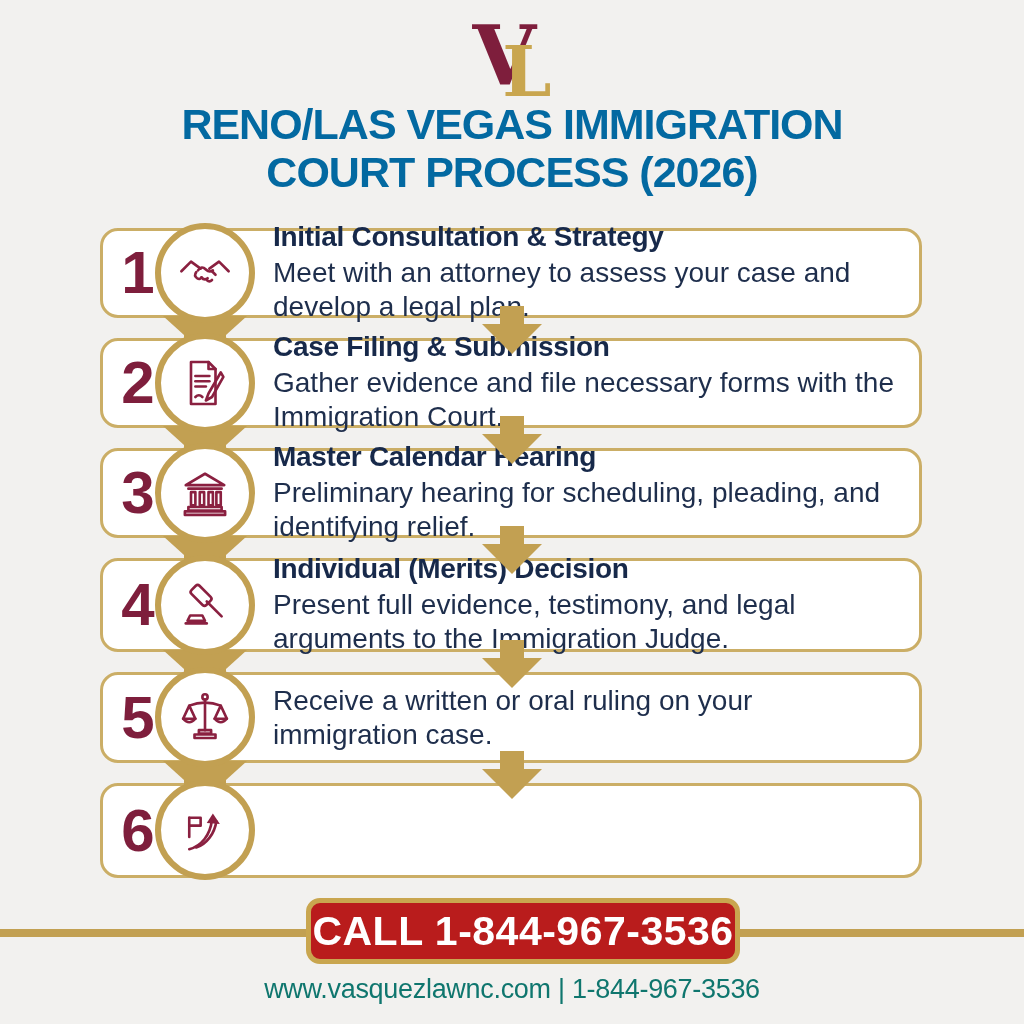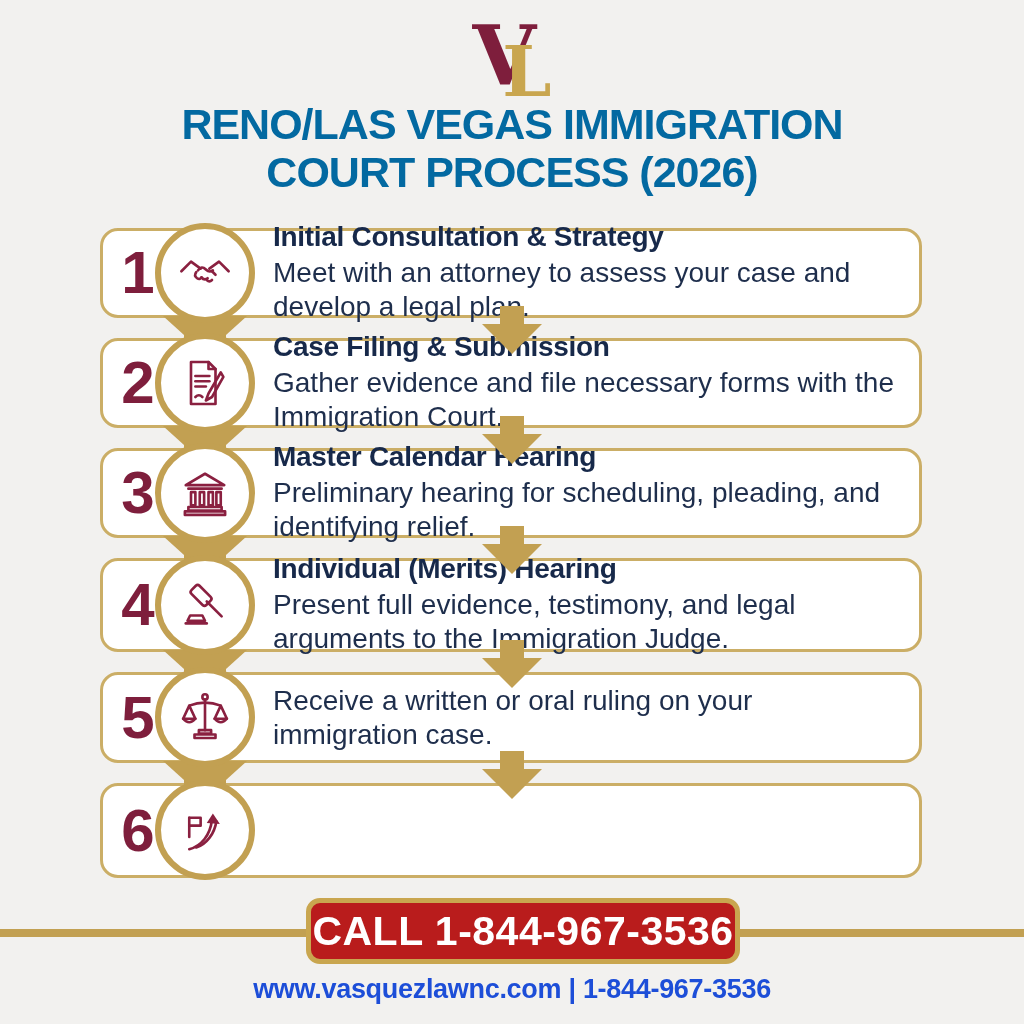--- a/index.html
+++ b/index.html
@@ -102,22 +102,22 @@
     background:#b91c1c;border:5px solid #C9A64F;border-radius:14px;
     box-sizing:border-box;z-index:2;
     display:flex;align-items:center;justify-content:center;
     color:#FFFFFF;font-size:41px;font-weight:bold;letter-spacing:0.5px;
     cursor:pointer;
   }
 
   
   .footer{
     position:absolute;top:974px;left:0;width:100%;
-    text-align:center;color:#1d4ed8;
-    font-size:27px;font-weight:bold;letter-spacing:-0.3px;
+    text-align:center;color:#0f766e;
+    font-size:27px;font-weight:normal;letter-spacing:-0.3px;
   }
 </style>
 </head>
 <body>
 
 <div class="canvas">
 
   <div class="logo">
     <span class="v">V</span><span class="l">L</span>
   </div>
@@ -172,21 +172,21 @@
     <div class="card-number">3</div>
     <div class="card-text">
       <div class="card-title">Master Calendar Hearing</div>
       <div class="card-desc">Preliminary hearing for scheduling, pleading, and identifying relief.</div>
     </div>
   </div>
 
   <div class="card" style="top:558px;height:94px">
     <div class="card-number">4</div>
     <div class="card-text">
-      <div class="card-title">Individual (Merits) Hearing</div>
+      <div class="card-title">Individual (Merits) Decision</div>
       <div class="card-desc">Present full evidence, testimony, and legal arguments to the Immigration Judge.</div>
     </div>
   </div>
 
   <div class="card" style="top:672px;height:91px">
     <div class="card-number">5</div>
     <div class="card-text">
       <div class="card-desc">Receive a written or oral ruling on your immigration case.</div>
     </div>
   </div>

